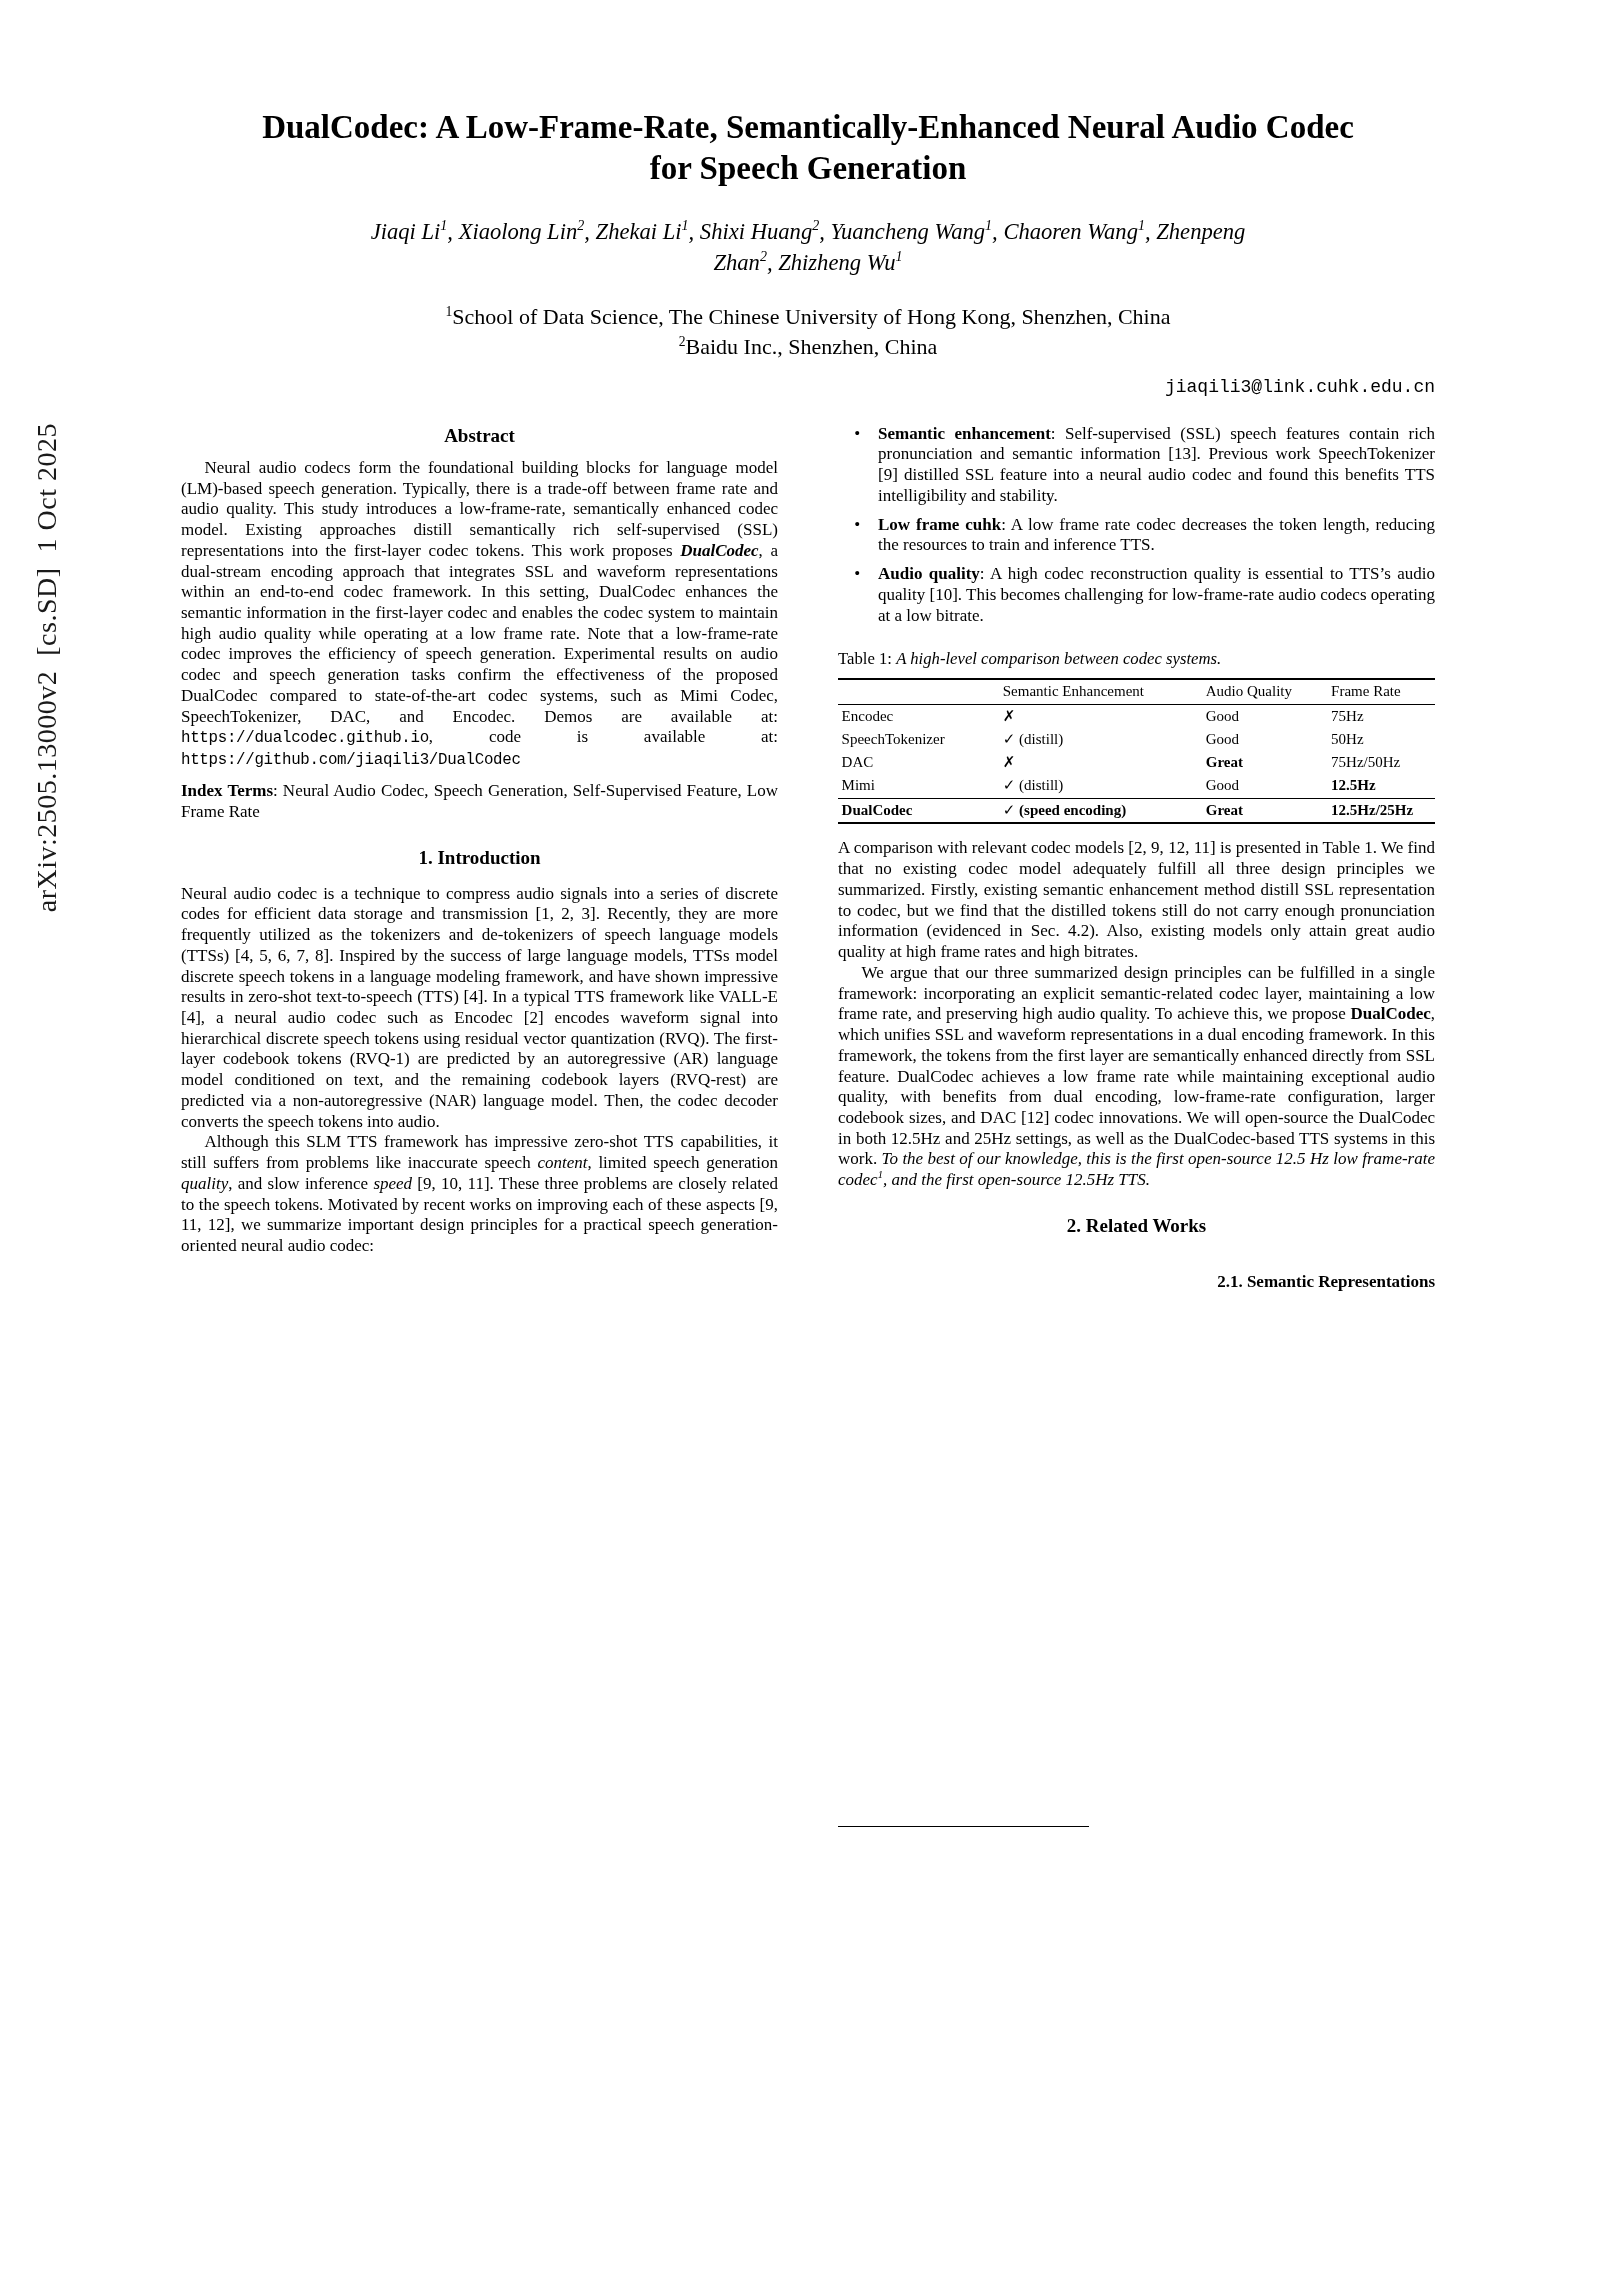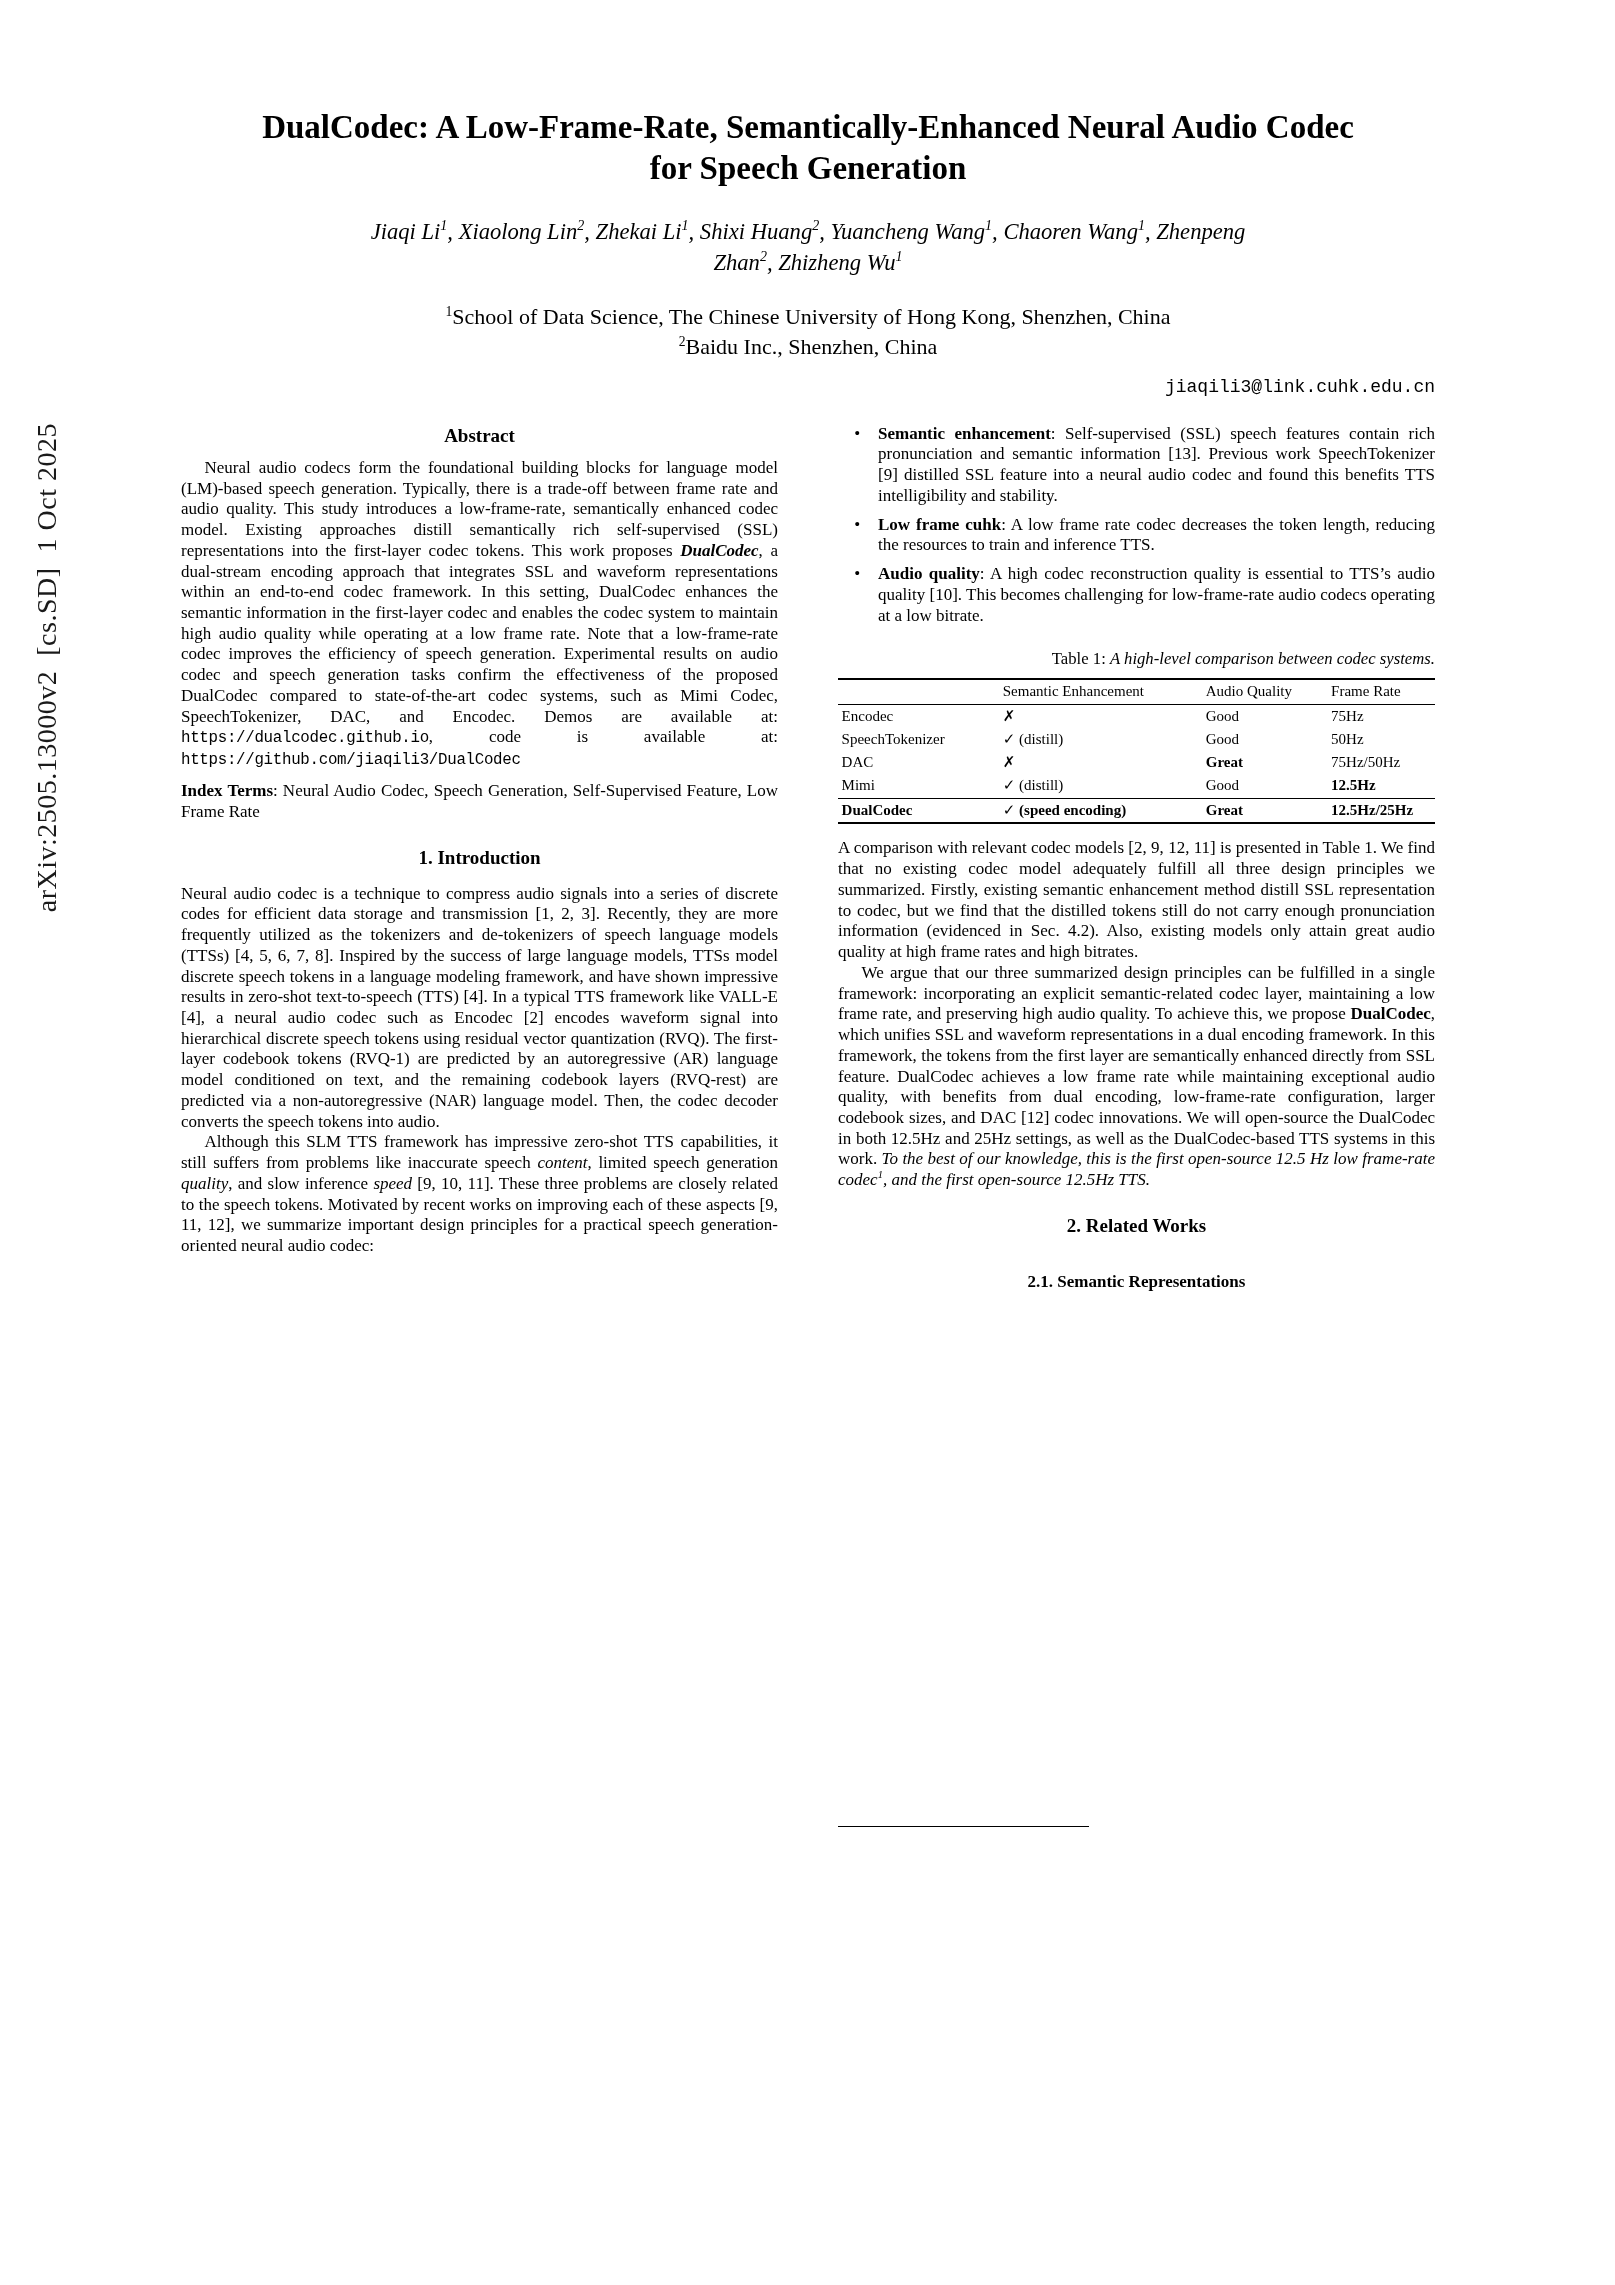--- a/index.html
+++ b/index.html
@@ -24,28 +24,28 @@
 
   .columns { display: flex; gap: 60px; margin-top: 25px; height: 1411px; }
   .col { width: 597px; font-size: 17px; line-height: 1.22; text-align: justify; overflow: hidden; }
   .col p { margin: 0; hyphens: auto; }
   p.indent { text-indent: 23.5px; }
 
   .abstract-head { text-align: center; font-size: 19px; font-weight: bold; margin: 1.8px 0 11px; }
   .index-terms { margin-top: 11px !important; }
 
   h2.sec { text-align: center; font-size: 19px; font-weight: bold; margin: 23.5px 0 14.5px; }
-  h3.subsec { text-align: center; font-size: 17px; font-weight: bold; margin: 20px 0 12.7px; }
+  h3.subsec { text-align: right; font-size: 17px; font-weight: bold; margin: 20px 0 12.7px; }
 
   ul.design { list-style: none; margin: 1.8px 0 0 0; padding: 0; }
   ul.design li { position: relative; padding-left: 40px; margin-bottom: 8.1px; hyphens: auto; }
   ul.design li::before { content: "\2022"; position: absolute; left: 16.3px; top: 0; }
 
   .table-block { margin: 14.5px 0 3.6px; }
-  .table-caption { text-align: right; font-size: 16.7px; margin-bottom: 8.1px; }
+  .table-caption { text-align: left; font-size: 16.7px; margin-bottom: 8.1px; }
   table.cmp { width: 100%; border-collapse: collapse; font-size: 15px; line-height: 1.3; }
   table.cmp th { font-weight: normal; text-align: left; padding: 2.7px 3.6px; }
   table.cmp thead tr { border-top: 2.3px solid #000; border-bottom: 1.2px solid #000; }
   table.cmp td { padding: 1.8px 3.6px; text-align: left; }
   table.cmp tbody tr.emph { border-top: 1.2px solid #000; }
   table.cmp tbody tr:last-child { border-bottom: 2.3px solid #000; }
   table.cmp th:nth-child(1), table.cmp td:nth-child(1) { width: 27%; }
   table.cmp th:nth-child(2), table.cmp td:nth-child(2) { width: 34%; }
   table.cmp th:nth-child(3), table.cmp td:nth-child(3) { width: 21%; }
   table.cmp th:nth-child(4), table.cmp td:nth-child(4) { width: 18%; }

